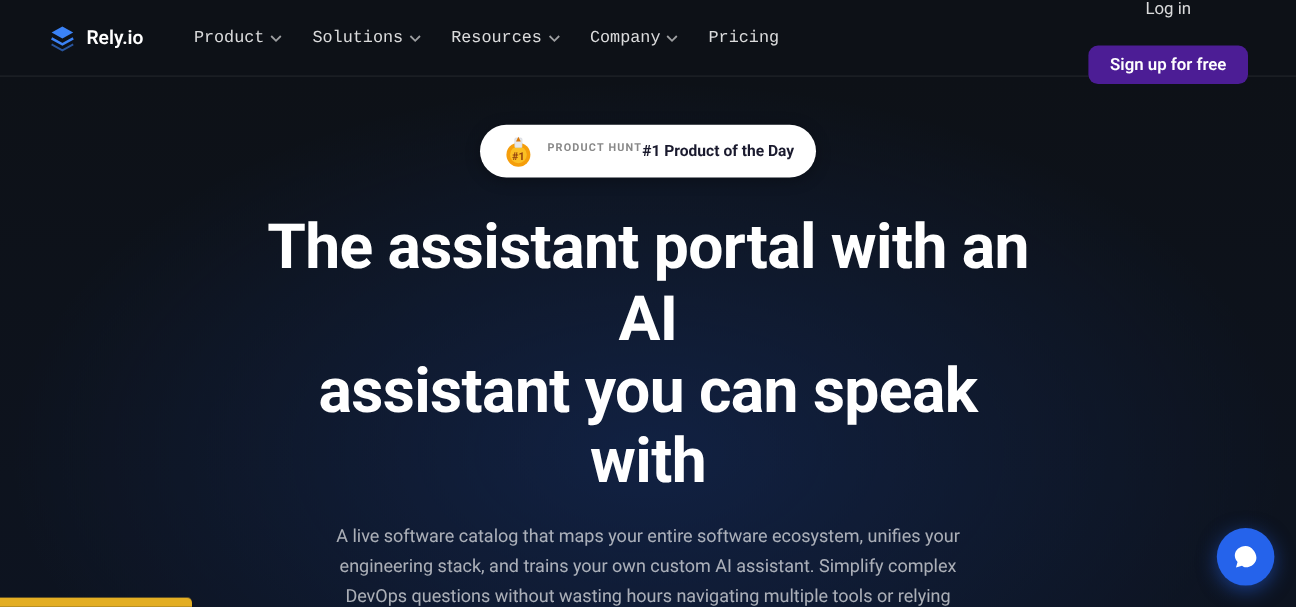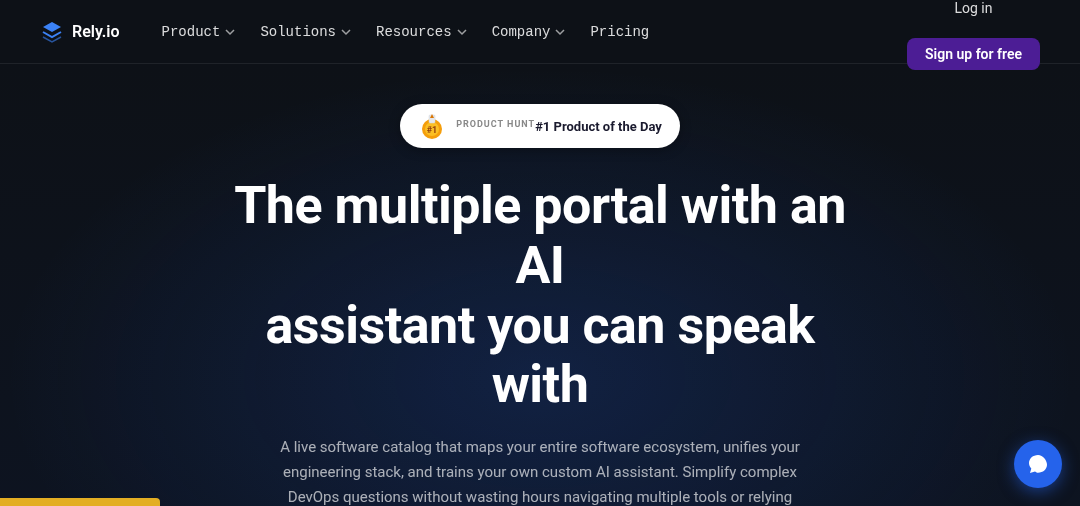--- a/index.html
+++ b/index.html
@@ -274,21 +274,21 @@
         <polygon points="14,2 12,6 16,6" fill="#d97706"></polygon>
       </svg>
     </div>
     <div class="badge-content">
       <span class="badge-label-top">PRODUCT HUNT</span>
       <span class="badge-label-main">#1 Product of the Day</span>
     </div>
   </div>
 
   <h1 class="hero-title">
-    <span>The multiple portal with an AI</span><br>
+    <span>The assistant portal with an AI</span><br>
     <span>assistant you can speak with</span>
   </h1>
 
   <p class="hero-subtitle">A live software catalog that maps your entire software ecosystem, unifies your engineering stack, and trains your own custom AI assistant. Simplify complex DevOps questions without wasting hours navigating multiple tools or relying on tribal knowledge.</p>
 
 </section>
 
 <div class="chat-button">
   <svg width="22" height="22" viewBox="0 0 22 22" fill="none">
     <path d="M11 2C6 2 2 5.6 2 10c0 2.1.9 4 2.3 5.4L3 20l5-1.5C9.3 19.5 10.1 19.8 11 19.8c5 0 9-3.6 9-8s-4-9.8-9-9.8z" fill="white"></path>

